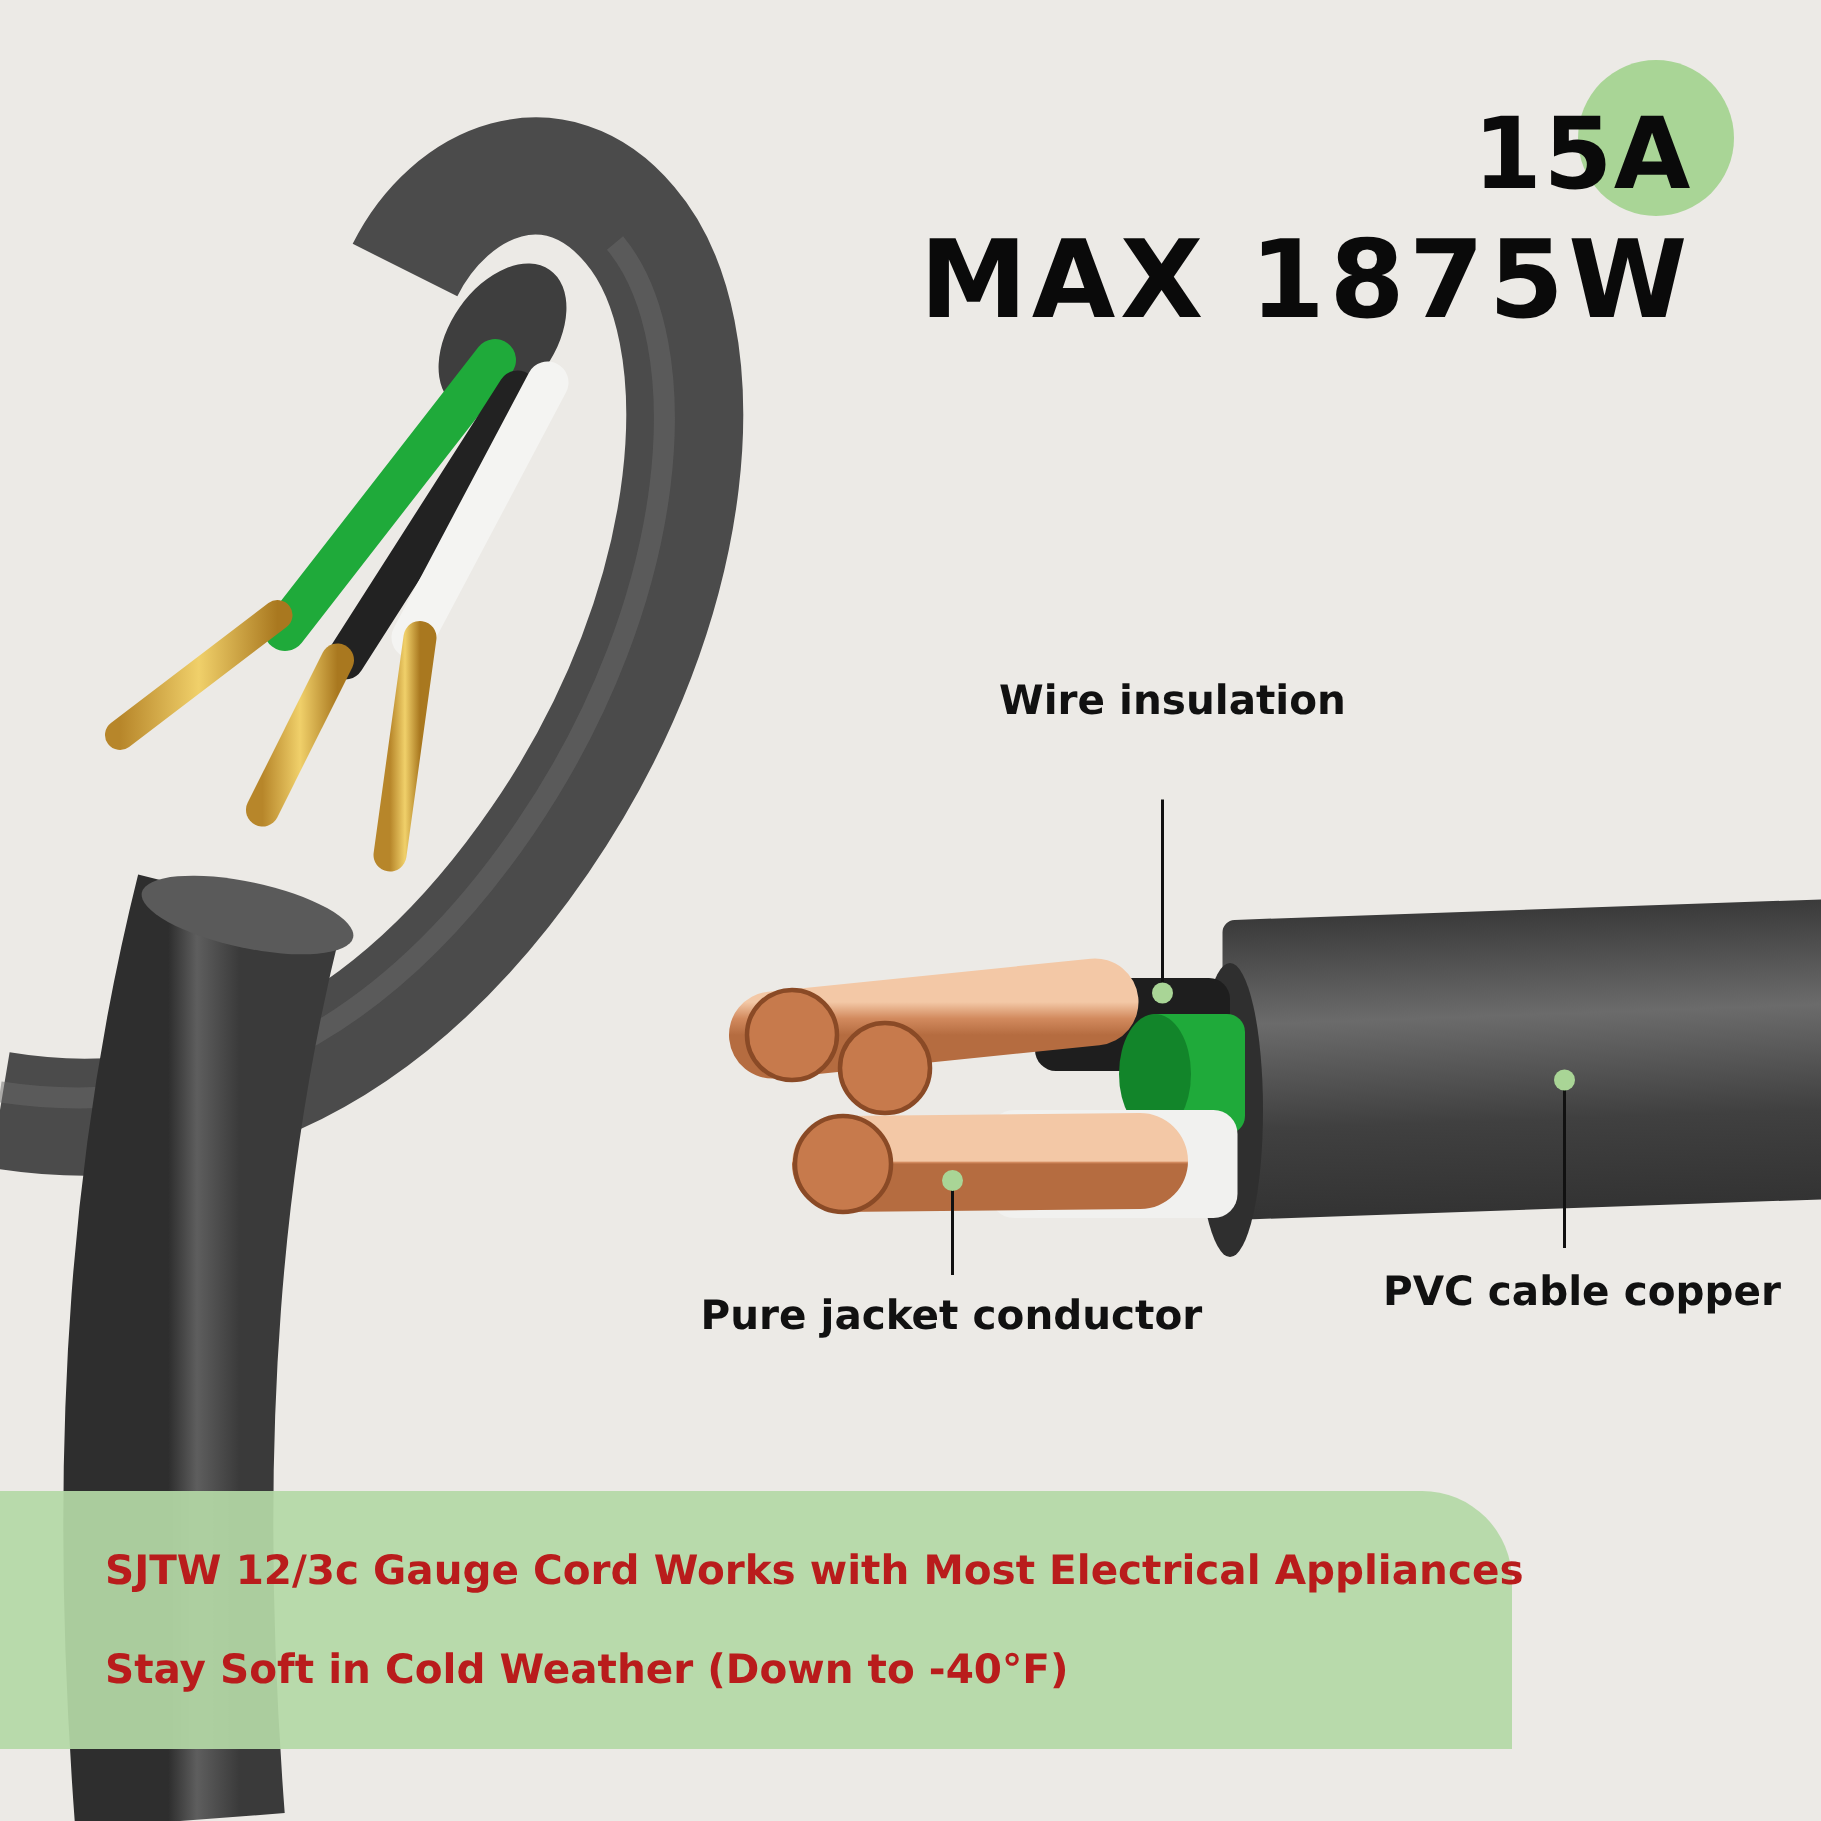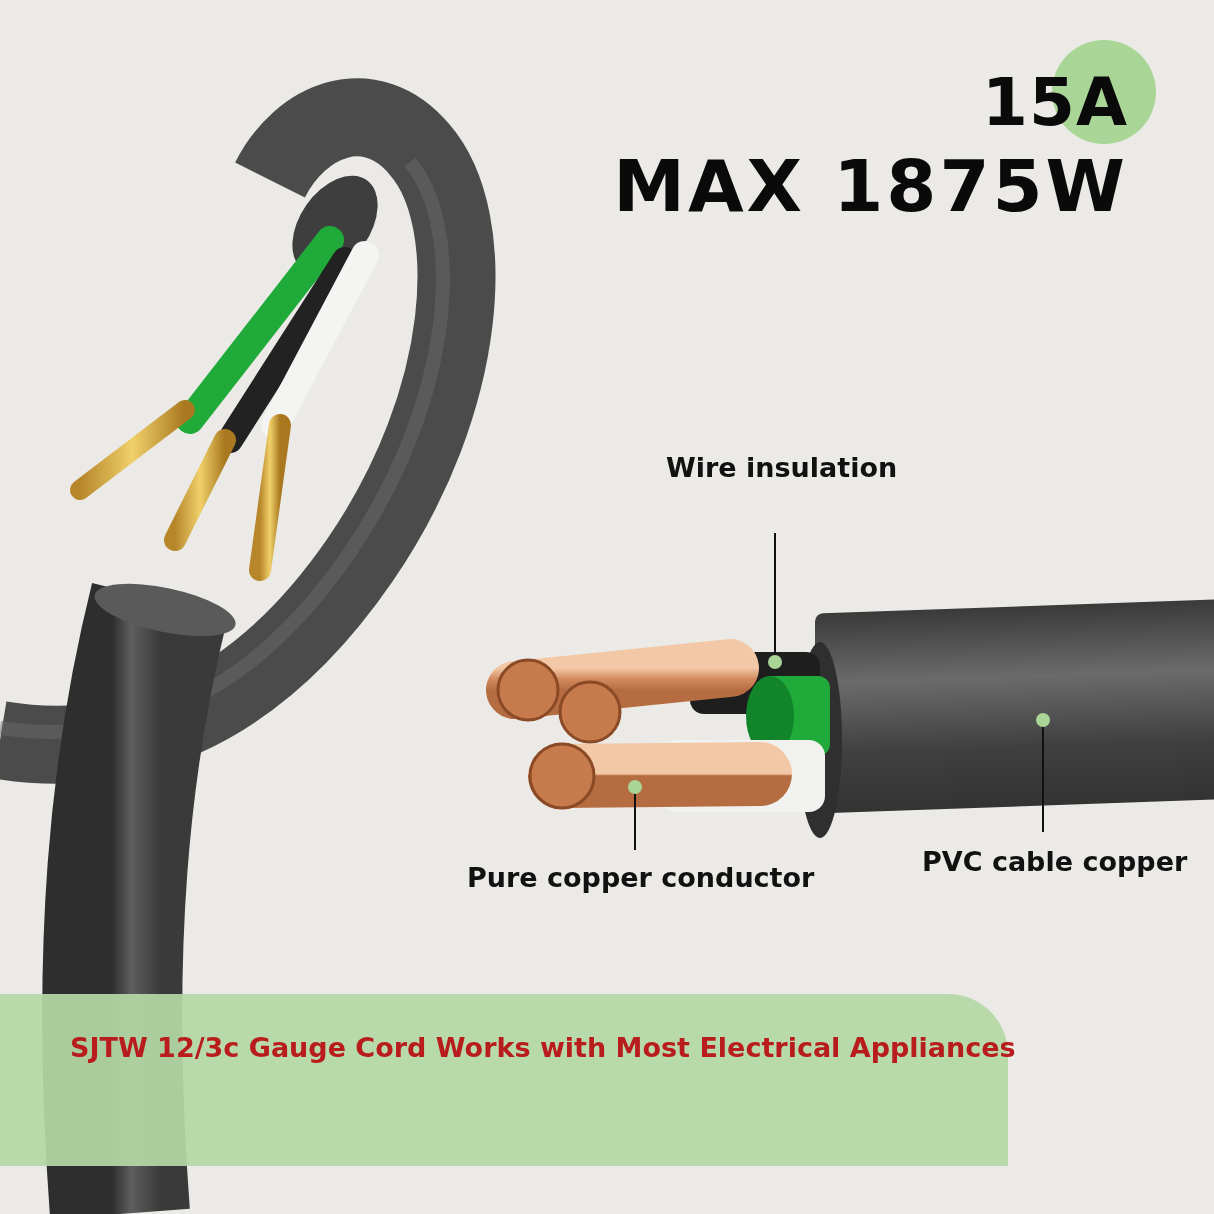--- a/index.html
+++ b/index.html
@@ -91,19 +91,20 @@
       <line x1="1043" y1="720" x2="1043" y2="832" stroke="#111" stroke-width="2"></line>
       <circle cx="1043" cy="720" r="7" fill="#a9d596"></circle>
     </g>
   </svg>
 
   <div class="badge-circle"></div>
   <div class="headline amp">15A</div>
   <div class="headline watt">MAX 1875W</div>
 
   <div class="label" style="left:666px; top:452px;">Wire insulation</div>
-  <div class="label" style="left:467px; top:862px;">Pure copper conductor</div>
+  <div class="label" style="left:467px; top:862px;">Pure jacket conductor</div>
   <div class="label" style="left:922px; top:846px;">PVC cable copper</div>
 
   <div class="banner">
     <div class="banner-line" style="top:38px;">SJTW 12/3c Gauge Cord Works with Most Electrical Appliances</div>
+    <div class="banner-line" style="top:104px;">Stay Soft in Cold Weather (Down to -40°F)</div>
   </div>
 </div>
 
 </body></html>

